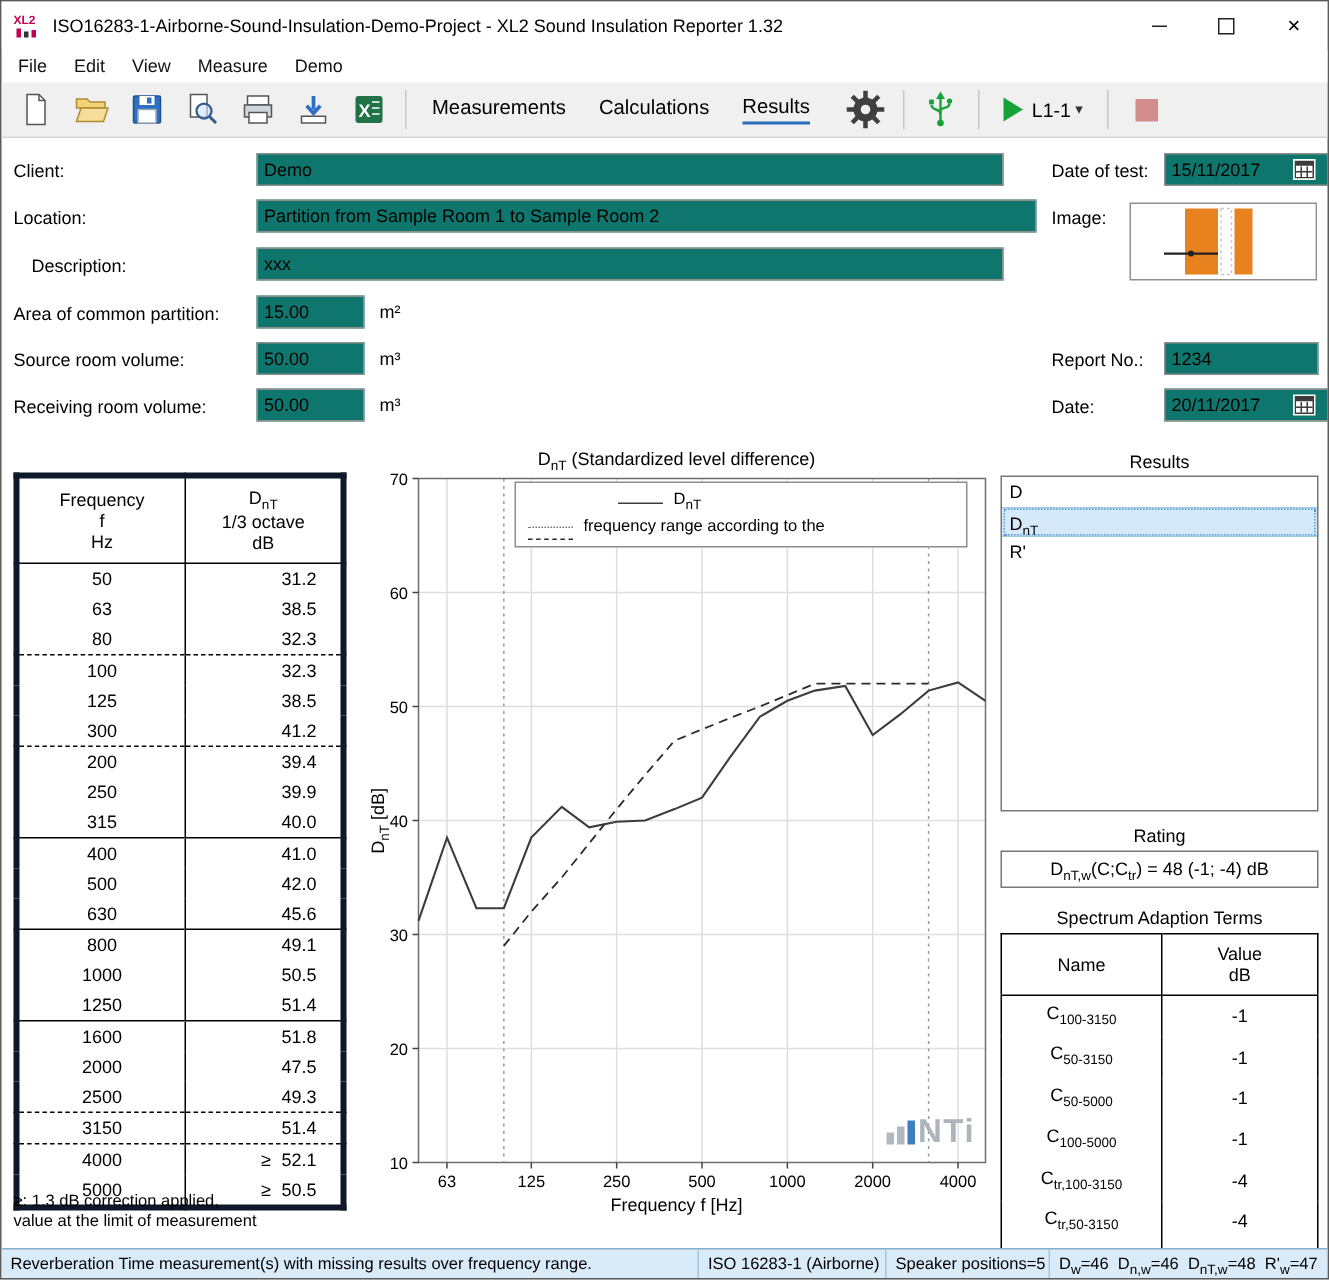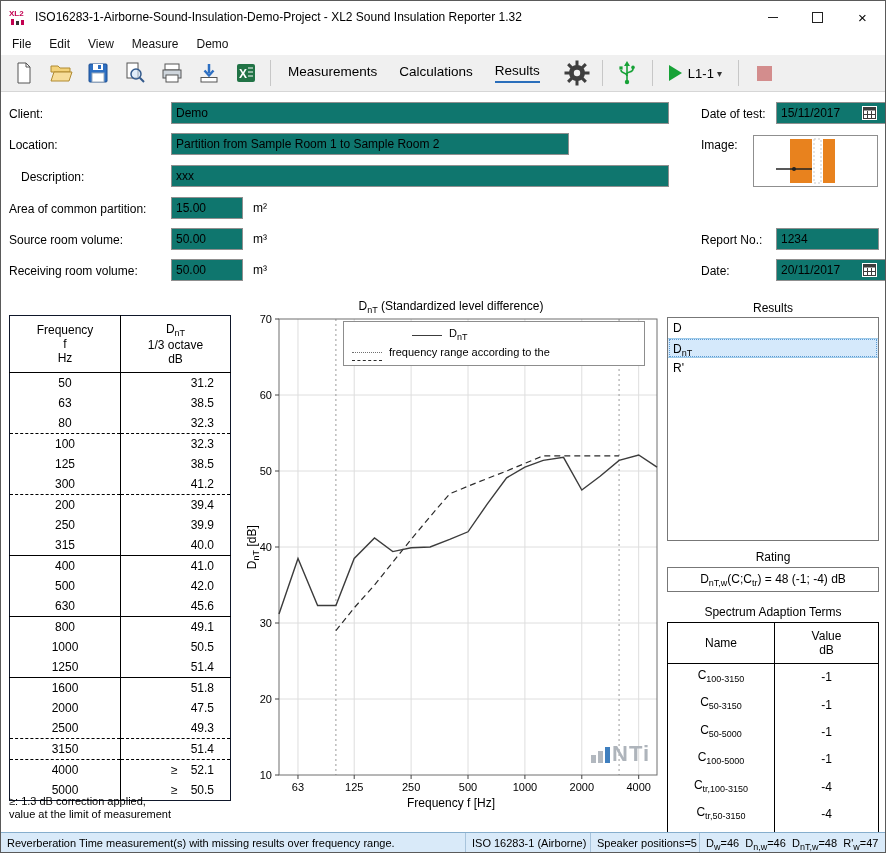--- a/index.html
+++ b/index.html
@@ -29,21 +29,21 @@
   .flabel{position:absolute;font-size:12px;color:#000;white-space:nowrap;}
   input.fi{position:absolute;border:1px solid #8f8f8f;height:22px;font:12px "Liberation Sans",sans-serif;padding:0 4px;box-sizing:border-box;background:#0f766e;color:#000;}
   .unit{position:absolute;font-size:12px;}
   .datewrap{position:absolute;width:103px;height:22px;}
   .datewrap input{position:absolute;left:0;top:0;width:121px;padding-right:20px;}
   .calbtn{position:absolute;right:2px;top:4px;width:15px;height:14px;display:flex;align-items:center;justify-content:center;background:#fff;}
   #img-thumb{position:absolute;left:752px;top:134px;width:125px;height:52px;border:1px solid #8f8f8f;box-sizing:border-box;background:#fff;}
   
   #freq-table{position:absolute;left:8px;top:314px;width:222px;border-collapse:collapse;table-layout:fixed;}
   #freq-table th,#freq-table td{font-size:12px;font-weight:normal;padding:0;color:#000;}
-  #freq-table{border:1px solid #0f172a;}
+  #freq-table{border:4px solid #0f172a;}
   #freq-table th{border-bottom:1px solid #000;height:56px;vertical-align:middle;text-align:center;}
   #freq-table th:first-child,#freq-table td:first-child{border-right:1px solid #000;width:110px;}
   #freq-table td{height:20px;line-height:20px;}
   td.fcol{text-align:center;}
   td.vcol{text-align:right;padding-right:16px !important;}
   .ge{float:left;margin-left:50px;}
   tr.b-dash td{border-top:1px dashed #000;}
   tr.b-solid td{border-top:1px solid #000;}
   #freq-note{position:absolute;left:8px;top:794px;font-size:11px;line-height:13px;color:#000;}
   
@@ -198,21 +198,21 @@
     <span id="play-tri"></span>
     <span id="level-select">L1-1</span>
     <span id="level-caret">▾</span>
     <div class="tsep"></div>
     <span id="stop-sq"></span>
   </div>
 
   <span class="flabel" style="left:8px;top:106px;">Client:</span>
   <input class="fi" style="left: 170px; top: 101px; width: 498px;" value="Demo">
   <span class="flabel" style="left:8px;top:137px;">Location:</span>
-  <input class="fi" style="left: 170px; top: 132px; width: 398px;" value="Partition from Sample Room 1 to Sample Room 2">
+  <input class="fi" style="left: 170px; top: 132px; width: 520px;" value="Partition from Sample Room 1 to Sample Room 2">
   <span class="flabel" style="left:20px;top:169px;">Description:</span>
   <input class="fi" style="left: 170px; top: 164px; width: 498px;" value="xxx">
   <span class="flabel" style="left:8px;top:201px;">Area of common partition:</span>
   <input class="fi" style="left: 170px; top: 196px; width: 72px;" value="15.00">
   <span class="unit" style="left:252px;top:200px;">m²</span>
   <span class="flabel" style="left:8px;top:232px;">Source room volume:</span>
   <input class="fi" style="left: 170px; top: 227px; width: 72px;" value="50.00">
   <span class="unit" style="left:252px;top:231px;">m³</span>
   <span class="flabel" style="left:8px;top:263px;">Receiving room volume:</span>
   <input class="fi" style="left: 170px; top: 258px; width: 72px;" value="50.00">

